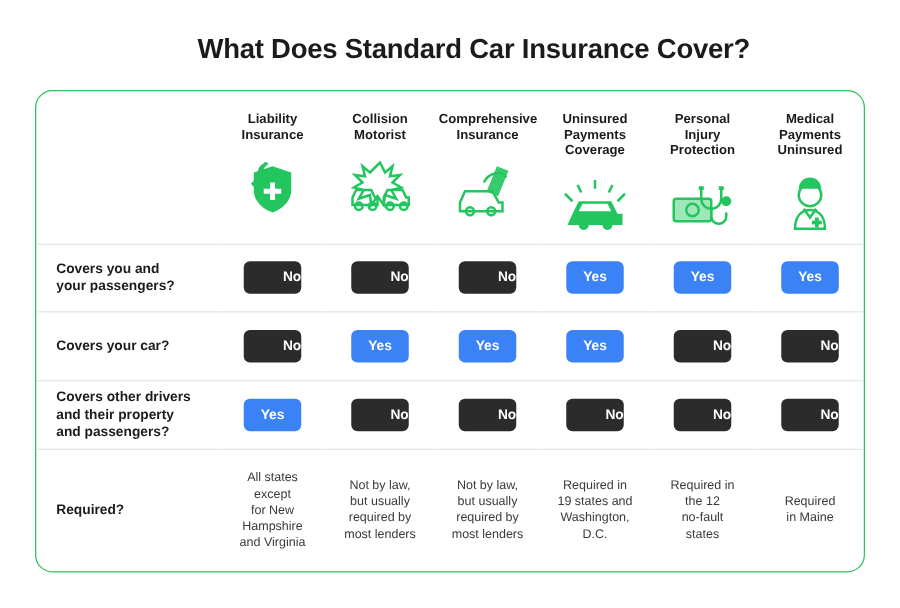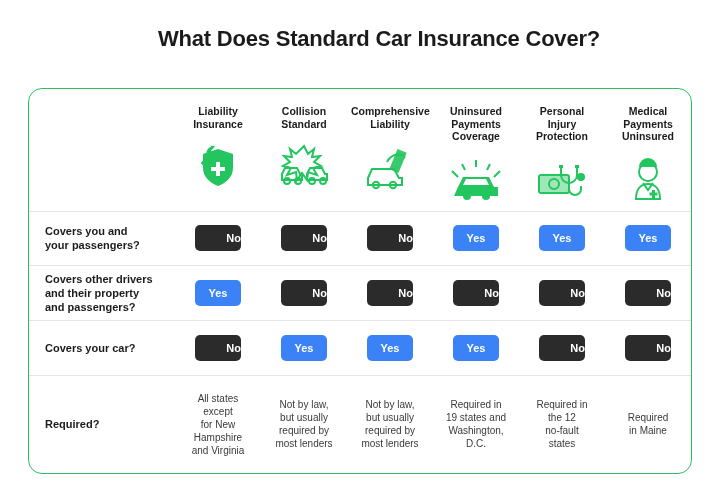--- a/index.html
+++ b/index.html
@@ -26,21 +26,21 @@
     font-weight: bold;
     letter-spacing: -0.2px;
     color: #1b1b1b;
     padding-top: 26px;
     padding-bottom: 18px;
     margin-left: 38px;
   }
   .card {
     position: absolute;
     left: 28px;
-    top: 88px;
+    top: 72px;
     width: 664px;
     height: 386px;
     border: 1px solid #2fbf5e;
     border-radius: 14px;
     box-sizing: border-box;
     background: #ffffff;
     overflow: hidden;
   }
   table.matrix {
     width: 100%;
@@ -149,39 +149,39 @@
                   <rect x="16" y="23" width="14" height="4" fill="#ffffff"></rect>
                   <path d="M18 4 c-3 1 -5 4 -5 7 c0 1 0 2 1 3 l-7 7 l4 4 l7 -7 c1 1 2 1 3 1 c4 0 7 -3 7 -7 c0 -1 0 -2 -1 -3 l-4 4 l-4 -1 l-1 -4 l4 -4 c-1 -1 -2 -1 -4 -1 z" fill="#22c55e" transform="translate(-1,-1) scale(0.95)"></path>
                 </svg>
               </div>
             </div>
           </th>
 
           <th>
             <div class="col-head">
               <div class="name">Collision
-Standard</div>
+Motorist</div>
               <div class="icon">
                 <svg width="58" height="46" viewBox="0 0 58 46" aria-hidden="true">
                   <path d="M29 2 l4 8 l6 -5 l-2 8 l8 -1 l-6 6 l7 4 l-8 2 l4 7 l-9 -3 l-1 8 l-5 -7 l-5 7 l-1 -8 l-9 3 l4 -7 l-8 -2 l7 -4 l-6 -6 l8 1 l-2 -8 l6 5 z" fill="none" stroke="#22c55e" stroke-width="2"></path>
                   <path d="M7 30 l3 -6 h12 l3 6 h2 v6 h-20 v-6 z" fill="none" stroke="#22c55e" stroke-width="2"></path>
                   <circle cx="12" cy="37" r="3" fill="none" stroke="#22c55e" stroke-width="2"></circle>
                   <circle cx="23" cy="37" r="3" fill="none" stroke="#22c55e" stroke-width="2"></circle>
                   <path d="M32 30 l3 -6 h12 l3 6 h2 v6 h-20 v-6 z" fill="none" stroke="#22c55e" stroke-width="2"></path>
                   <circle cx="37" cy="37" r="3" fill="none" stroke="#22c55e" stroke-width="2"></circle>
                   <circle cx="48" cy="37" r="3" fill="none" stroke="#22c55e" stroke-width="2"></circle>
                 </svg>
               </div>
             </div>
           </th>
 
           <th>
             <div class="col-head">
               <div class="name">Comprehensive
-Liability</div>
+Insurance</div>
               <div class="icon">
                 <svg width="54" height="46" viewBox="0 0 54 46" aria-hidden="true">
                   <path d="M5 34 l4 -9 h22 l5 9 h3 v7 h-34 z" fill="none" stroke="#22c55e" stroke-width="2"></path>
                   <circle cx="13" cy="41" r="3.2" fill="none" stroke="#22c55e" stroke-width="2"></circle>
                   <circle cx="30" cy="41" r="3.2" fill="none" stroke="#22c55e" stroke-width="2"></circle>
                   <path d="M30 6 l10 0 l0 22 l-10 0 z" fill="#22c55e" opacity="0.9" transform="rotate(22 35 17)"></path>
                   <path d="M24 18 c4 -8 14 -10 18 -4" fill="none" stroke="#22c55e" stroke-width="2"></path>
                 </svg>
               </div>
             </div>
@@ -249,37 +249,37 @@
 your passengers?</td>
           <td><span class="pill no">No</span></td>
           <td><span class="pill no">No</span></td>
           <td><span class="pill no">No</span></td>
           <td><span class="pill yes">Yes</span></td>
           <td><span class="pill yes">Yes</span></td>
           <td><span class="pill yes">Yes</span></td>
         </tr>
 
         <tr class="row-q">
+          <td class="rowlabel">Covers your car?</td>
+          <td><span class="pill no">No</span></td>
+          <td><span class="pill yes">Yes</span></td>
+          <td><span class="pill yes">Yes</span></td>
+          <td><span class="pill yes">Yes</span></td>
+          <td><span class="pill no">No</span></td>
+          <td><span class="pill no">No</span></td>
+        </tr>
+
+        <tr class="row-q">
           <td class="rowlabel">Covers other drivers
 and their property
 and passengers?</td>
           <td><span class="pill yes">Yes</span></td>
           <td><span class="pill no">No</span></td>
           <td><span class="pill no">No</span></td>
           <td><span class="pill no">No</span></td>
-          <td><span class="pill no">No</span></td>
-          <td><span class="pill no">No</span></td>
-        </tr>
-
-        <tr class="row-q">
-          <td class="rowlabel">Covers your car?</td>
-          <td><span class="pill no">No</span></td>
-          <td><span class="pill yes">Yes</span></td>
-          <td><span class="pill yes">Yes</span></td>
-          <td><span class="pill yes">Yes</span></td>
           <td><span class="pill no">No</span></td>
           <td><span class="pill no">No</span></td>
         </tr>
 
         <tr class="row-req">
           <td class="rowlabel">Required?</td>
           <td>
               <div class="reqtext">All states
 except
 for New

